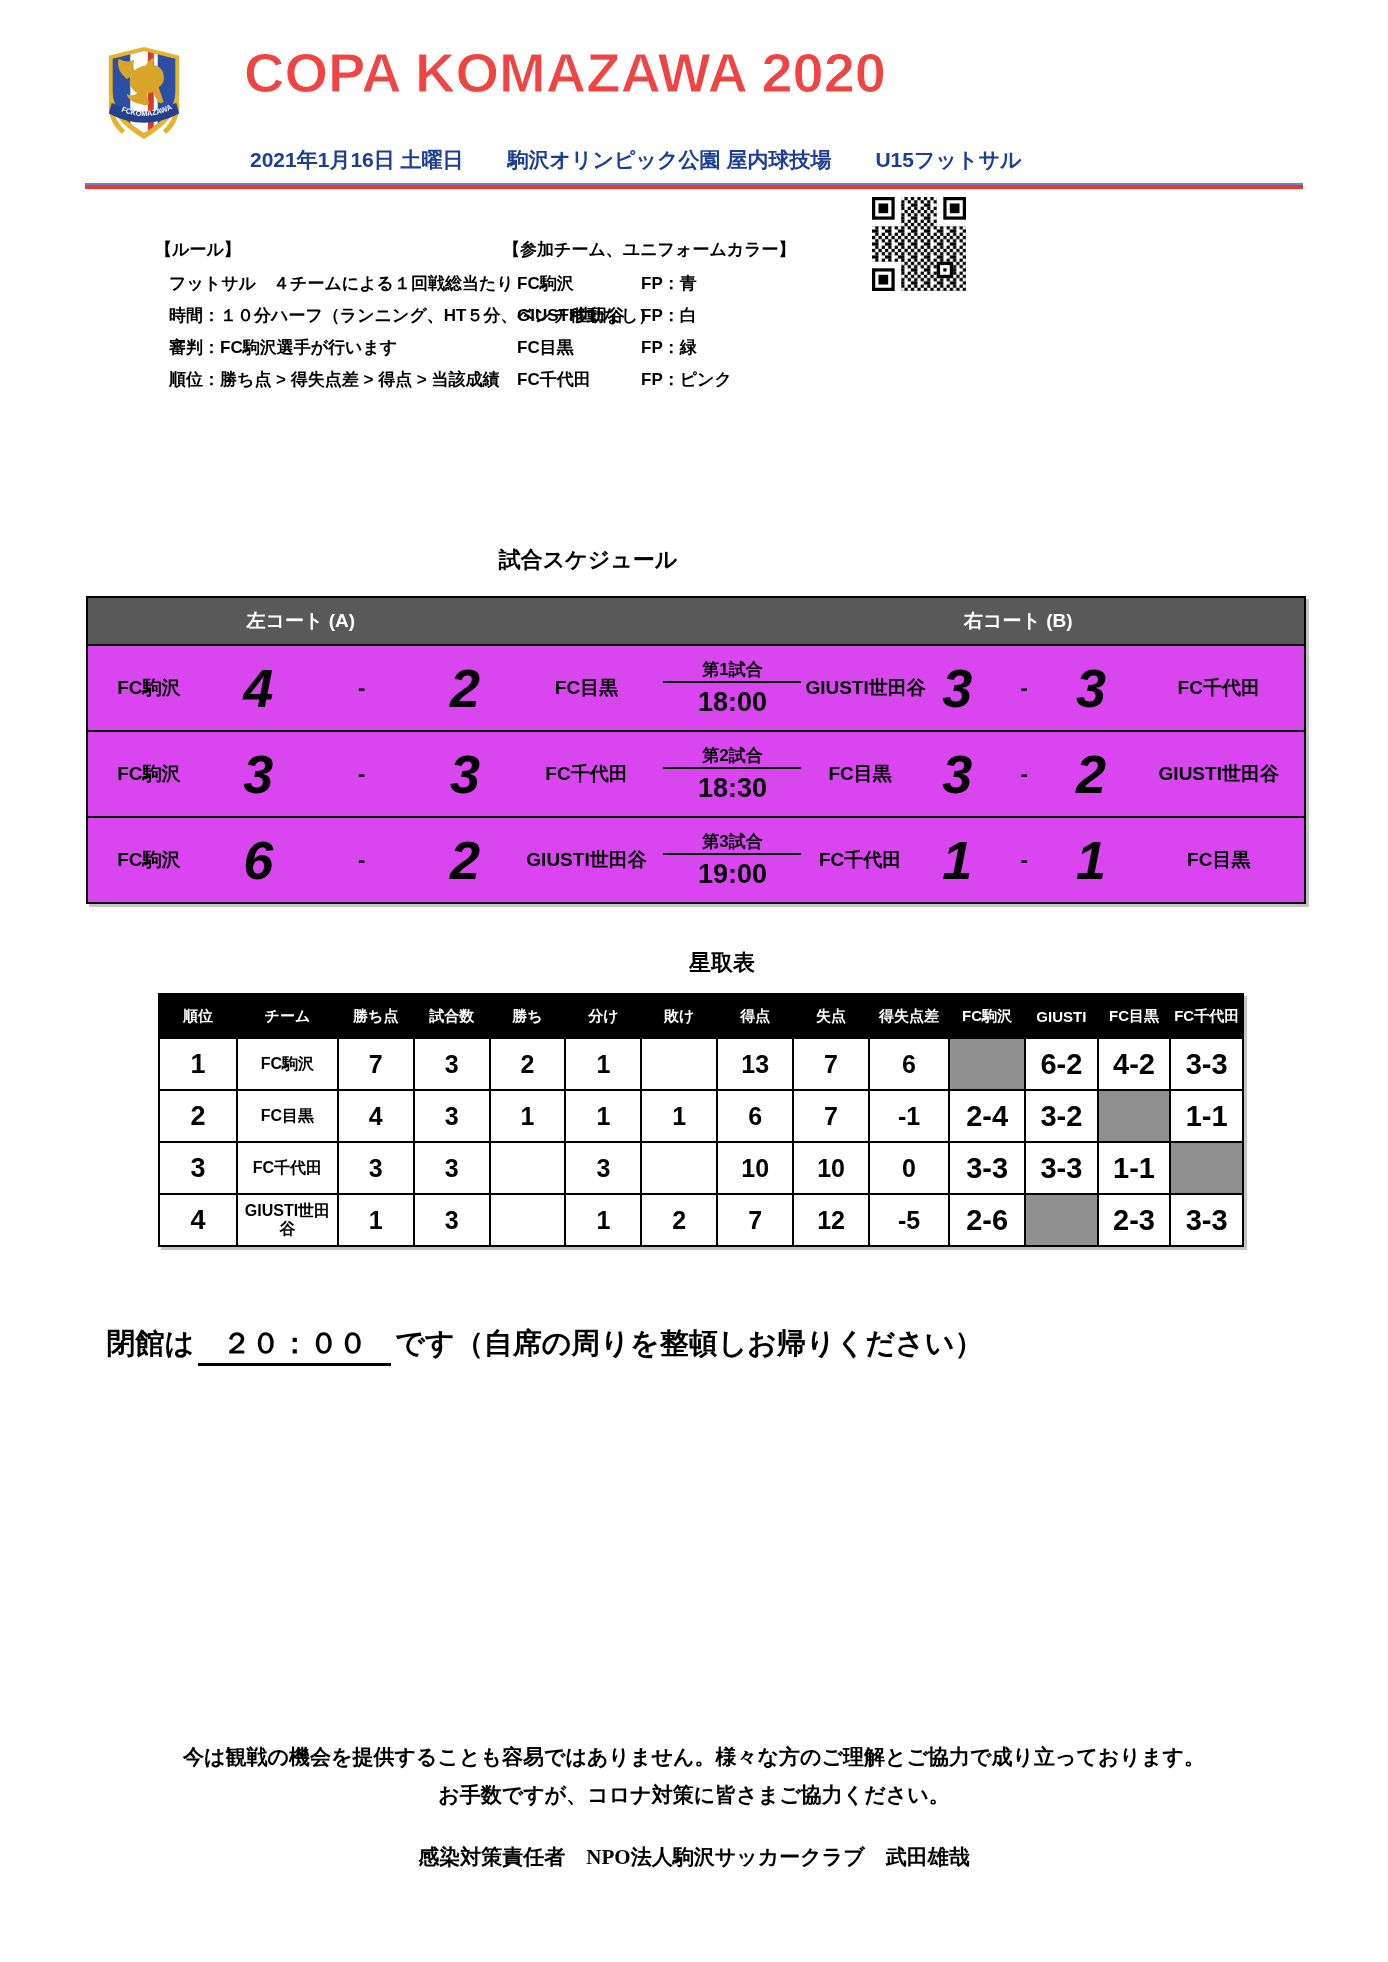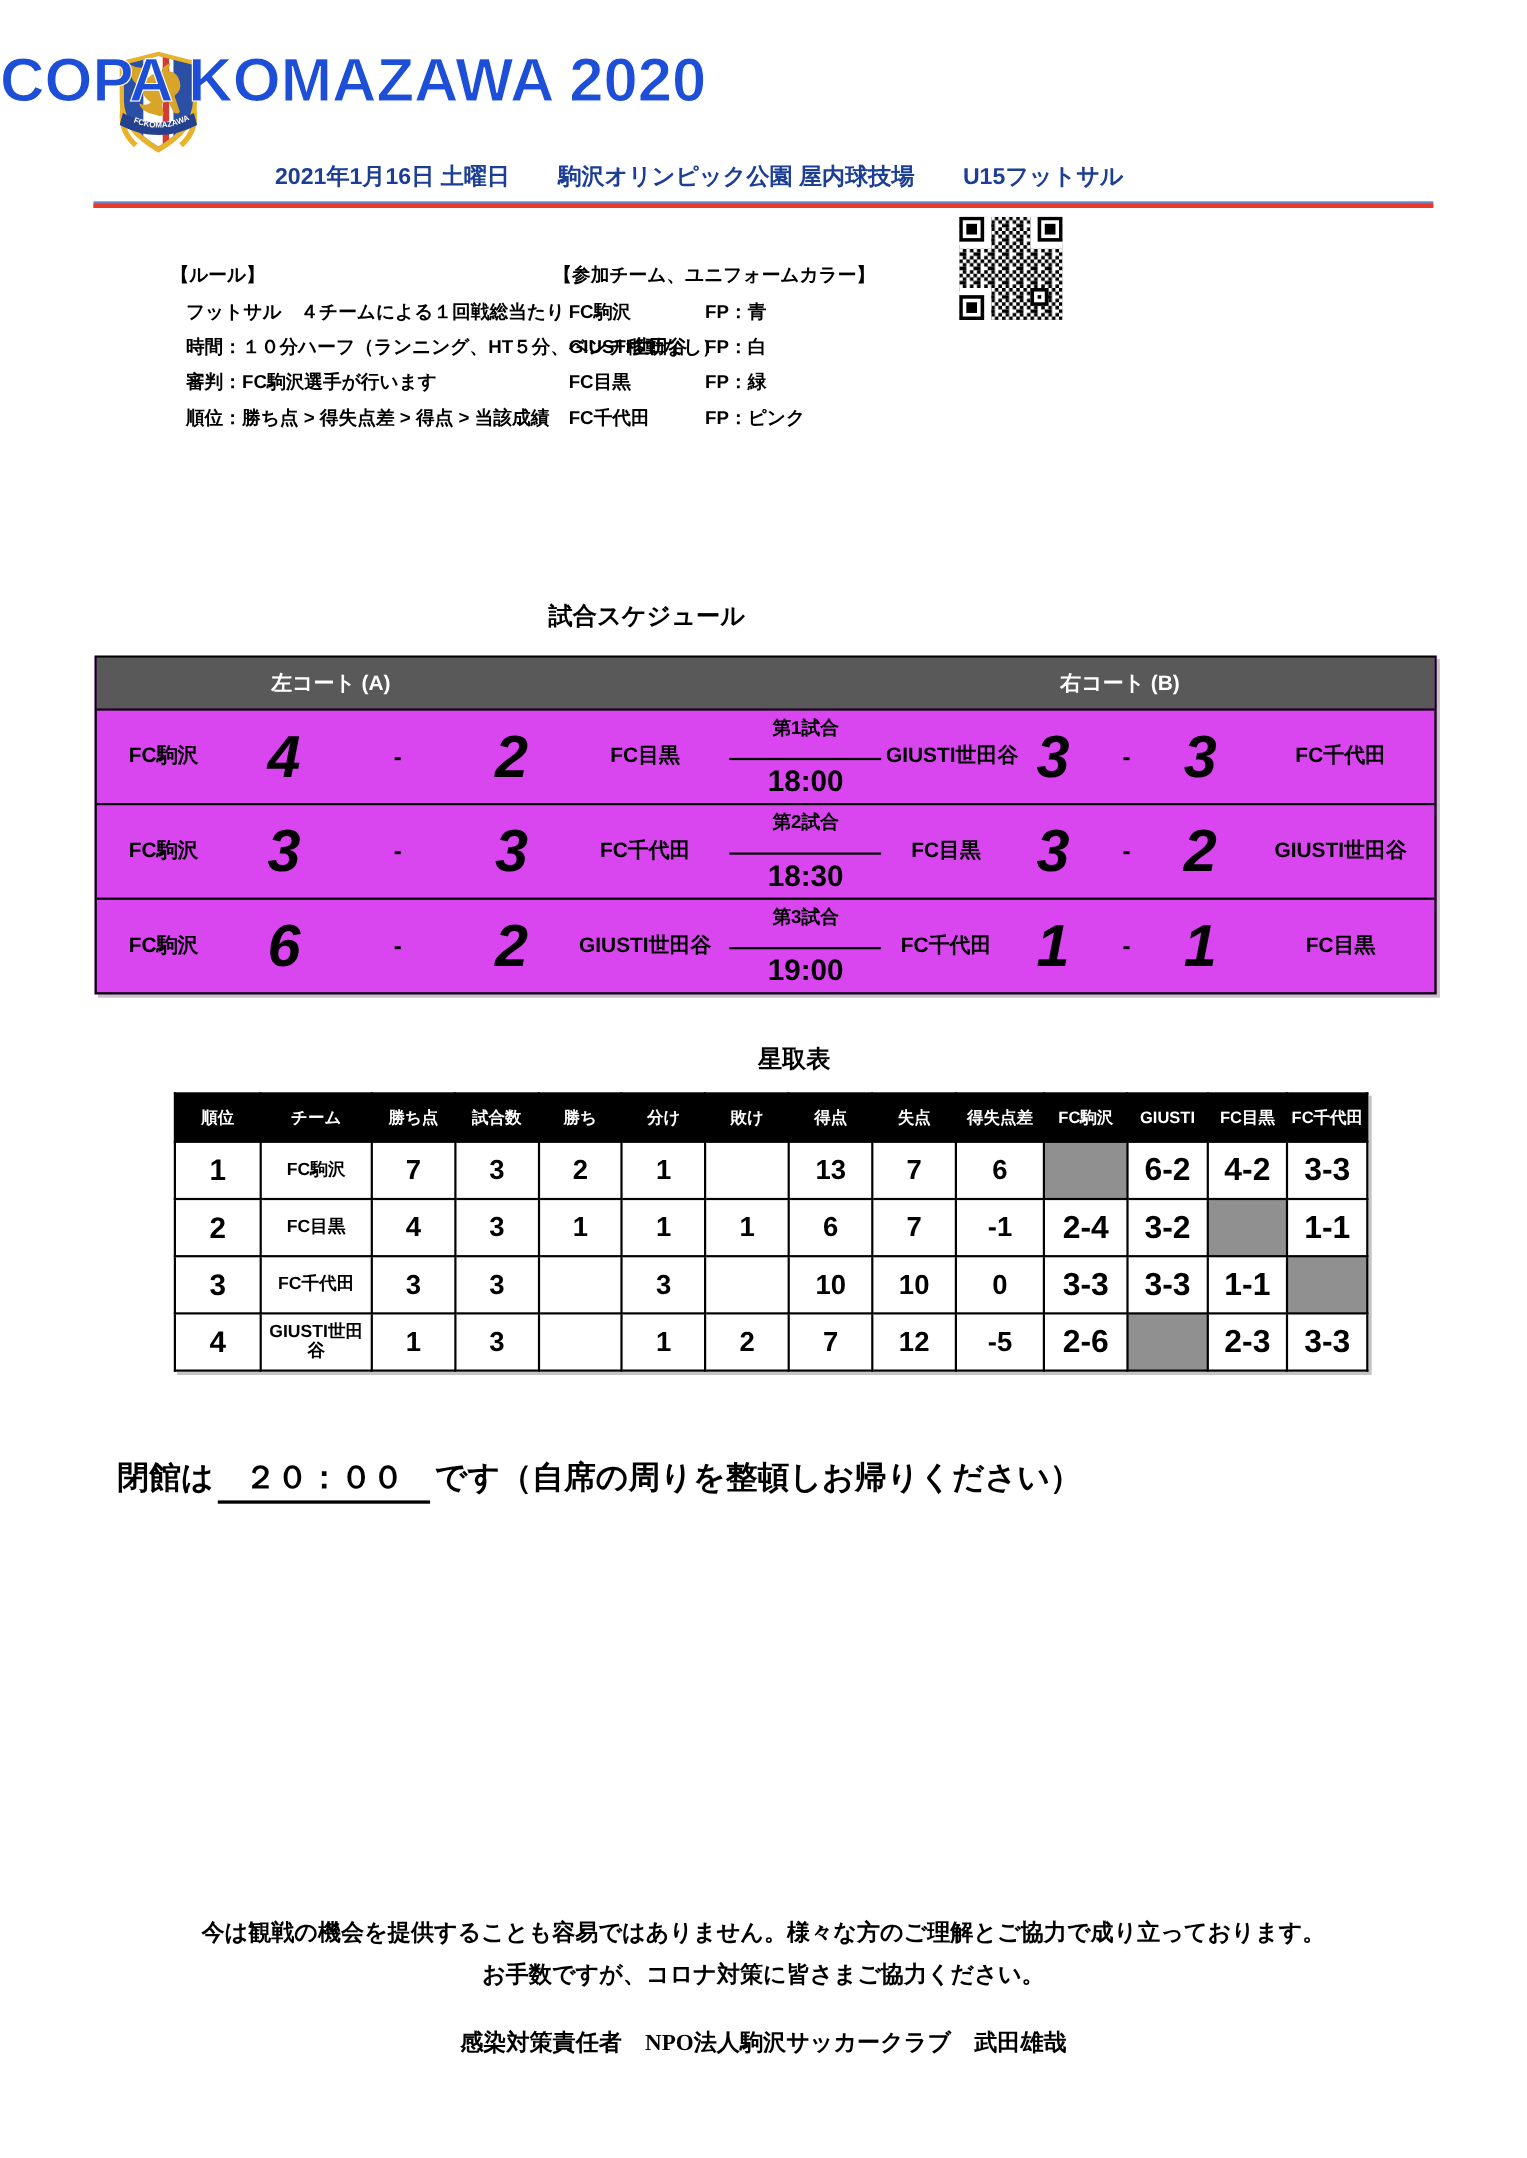--- a/index.html
+++ b/index.html
@@ -1,22 +1,22 @@
 <!DOCTYPE html>
 <html lang="ja"><head>
 <meta charset="utf-8">
 <style>
   html,body{margin:0;padding:0;background:#fff;}
   .page{position:relative;width:1388px;height:1962px;background:#fff;overflow:hidden;
         font-family:"Liberation Sans","DejaVu Sans",sans-serif;color:#000;}
 
   
   .logo{position:absolute;left:100px;top:44px;width:88px;height:98px;}
-  .title{position:absolute;left:0;top:40px;width:1130px;text-align:left;
-         font-size:56px;font-weight:900;letter-spacing:0px;color:#1d4ed8;
+  .title{position:absolute;left:0;top:40px;width:1130px;text-align:center;
+         font-size:56px;font-weight:900;letter-spacing:0px;color:#ef4444;
          -webkit-text-stroke:1px #fff;}
   .date-row{position:absolute;left:250px;top:146px;display:flex;gap:44px;
             color:#1c3e94;font-size:21px;font-weight:bold;white-space:nowrap;}
   .rule-line{position:absolute;left:85px;top:183px;width:1218px;height:2px;
              background:#6f83c4;border-bottom:4px solid #e8392b;}
 
   
   .rules{position:absolute;left:155px;top:238px;font-size:17px;font-weight:bold;}
   .rules .h{margin:0 0 14px 0;}
   .rules .ln{margin:0 0 14px 14px;line-height:18px;}
@@ -42,21 +42,21 @@
   .sched-head{display:flex;justify-content:space-between;align-items:center;
               background:#595959;color:#fff;height:46px;font-size:19px;font-weight:bold;}
   .sched-head .cl{width:35%;text-align:center;}
   .sched-head .cr{width:47%;text-align:center;}
   .mrow{display:grid;grid-template-columns:10% 8% 9% 8% 12% 12% 9% 7% 4% 7% 14%;
         align-items:center;height:84px;border-top:2px solid #000;}
   .t{font-size:19px;font-weight:bold;text-align:center;white-space:nowrap;line-height:1.05;}
   .s{font-size:54px;font-weight:bold;font-style:italic;text-align:center;}
   .d{font-size:22px;font-weight:bold;text-align:center;}
   .mcenter{text-align:center;}
-  .mno{font-size:17px;font-weight:bold;padding-bottom:16px;border-bottom:2px solid #000;margin:0 4px;}
+  .mno{font-size:17px;font-weight:bold;padding-bottom:0;border-bottom:2px solid #000;margin:0 4px;}
   .mtime{font-size:27px;font-weight:bold;margin-top:4px;}
 
   
   .stand{position:absolute;left:158px;top:993px;width:1086px;border-collapse:collapse;
          box-shadow:3px 3px 0 #c4c4c4;background:#fff;}
   .stand th{background:#000;color:#fff;font-size:15px;font-weight:bold;height:40px;
             border:2px solid #000;}
   .stand td{border:2px solid #000;text-align:center;font-weight:bold;height:48px;}
   .stand td.rank{font-size:27px;}
   .stand td.team{font-size:16px;line-height:1.15;}

